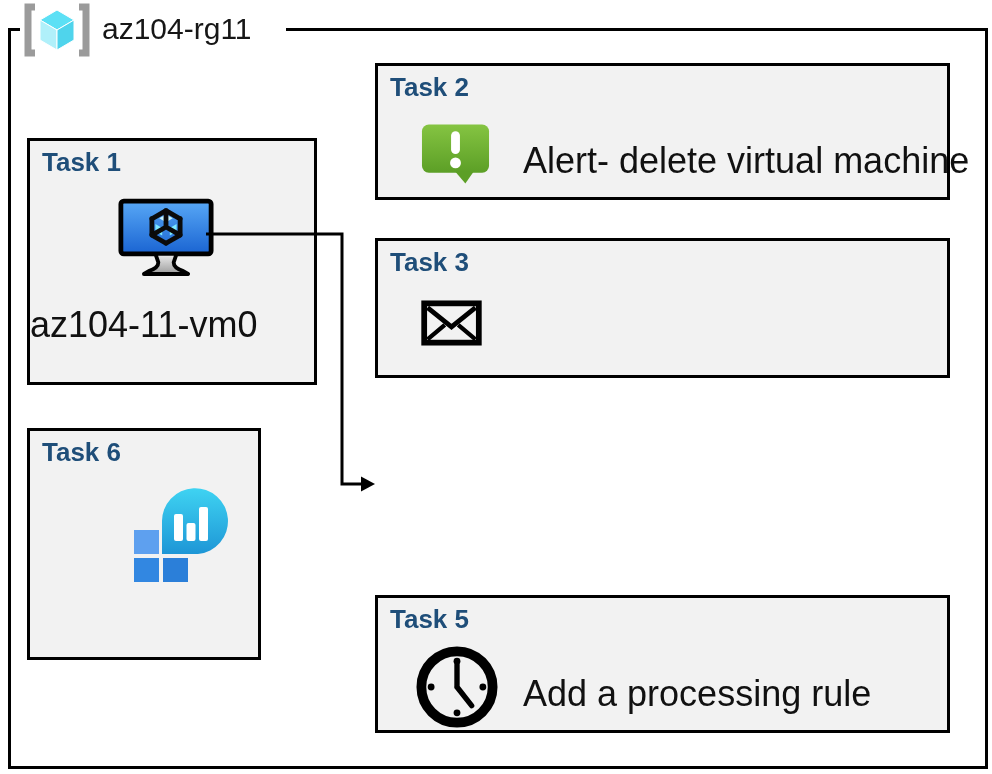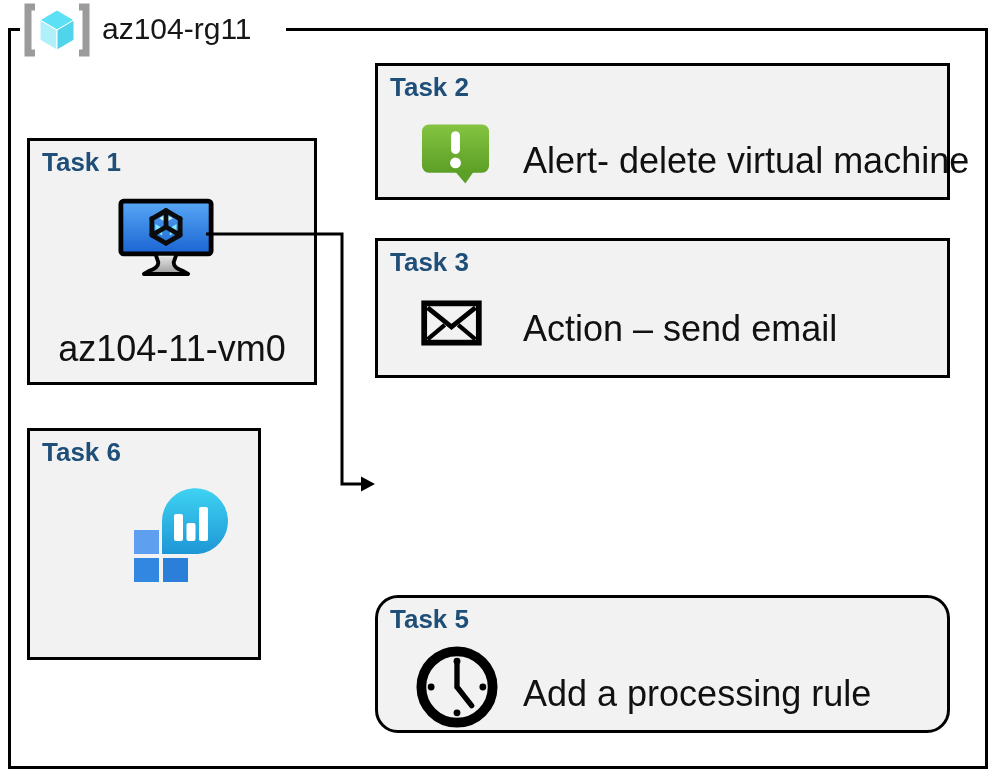--- a/index.html
+++ b/index.html
@@ -14,27 +14,27 @@
   .rg-icon-wrap{position:absolute;left:20px;top:2px;width:74px;height:56px;}
   .rg-title{position:absolute;left:102px;top:12px;font-size:30px;color:#161616;white-space:nowrap;}
 
   .task{position:absolute;background:#f2f2f2;border:3px solid #000;box-sizing:border-box;}
   .task-title{position:absolute;left:12px;top:6px;font-size:26px;font-weight:bold;color:#1f4e79;white-space:nowrap;text-align:center;}
   .task-label{font-size:36px;color:#111;white-space:nowrap;}
 
   
   .t1{left:27px;top:138px;width:290px;height:247px;}
   .t6{left:27px;top:428px;width:234px;height:232px;}
-  .center-label{position:absolute;left:0;width:100%;text-align:center;margin-top:24px;}
+  .center-label{position:absolute;left:0;width:100%;}
 
   
   .t2{left:375px;top:63px;width:575px;height:137px;}
   .t3{left:375px;top:238px;width:575px;height:140px;}
   .t4{left:375px;top:415px;width:575px;height:142px;}
-  .t5{left:375px;top:595px;width:575px;height:138px;border-radius:23px;}
+  .t5{left:375px;top:595px;width:575px;height:138px;}
   .row-label{position:absolute;left:145px;}
   .abs{position:absolute;}
 
   .connector{position:absolute;left:0;top:0;width:992px;height:774px;pointer-events:none;z-index:20;}
 </style>
 </head>
 <body>
 
 <div class="canvas">
 
@@ -105,21 +105,20 @@
 
   <div class="task t3">
     <div class="task-title">Task 3</div>
     <div class="abs" style="left:42px;top:59px;">
       <svg width="63" height="46" viewBox="0 0 64 48">
         <rect x="3.5" y="3.5" width="57" height="41" fill="#f2f2f2" stroke="#000" stroke-width="6"></rect>
         <polyline points="7,8 32,28 57,8" fill="none" stroke="#000" stroke-width="5"></polyline>
         <path d="M7,41 L25,26 M57,41 L39,26" fill="none" stroke="#000" stroke-width="4.5"></path>
       </svg>
     </div>
-    <div class="task-label row-label" style="top:67px;">Action – send email</div>
   </div>
 
 
   <div class="task t5">
     <div class="task-title">Task 5</div>
     <div class="abs" style="left:38px;top:48px;">
       <svg width="82" height="82" viewBox="0 0 84 84">
         <circle cx="42" cy="42" r="36.5" fill="none" stroke="#000" stroke-width="10"></circle>
         <circle cx="42" cy="15.5" r="3.5" fill="#000"></circle>
         <circle cx="68.5" cy="42" r="3.5" fill="#000"></circle>

